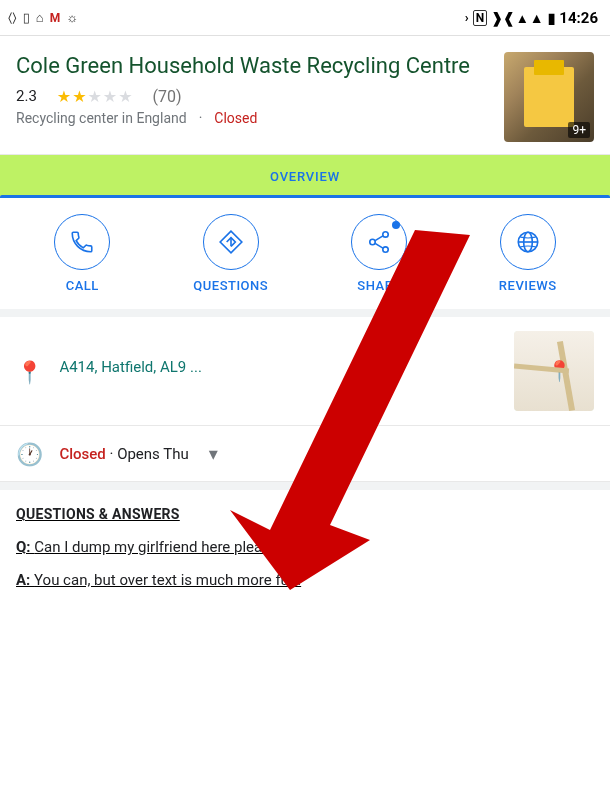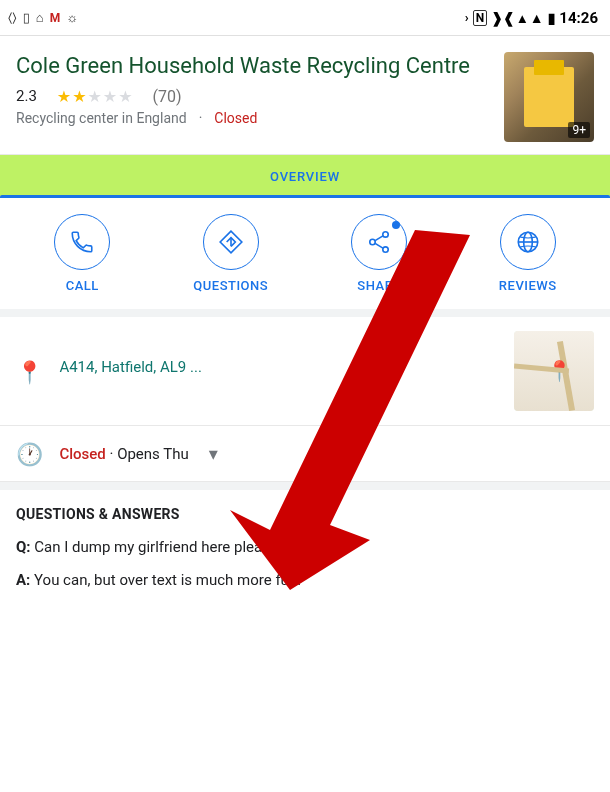--- a/index.html
+++ b/index.html
@@ -307,20 +307,21 @@
       color: #70757a;
       font-size: 18px;
       cursor: pointer;
       margin-left: 4px;
     }
 
     
     .qa-section {
       padding: 16px 16px;
       border-top: 8px solid #f1f3f4;
+      text-decoration: underline;
     }
     .qa-title {
       font-size: 14px;
       font-weight: 700;
       color: #202124;
       margin-bottom: 14px;
       letter-spacing: 0.3px;
     }
     .qa-item {
       margin-bottom: 10px;

